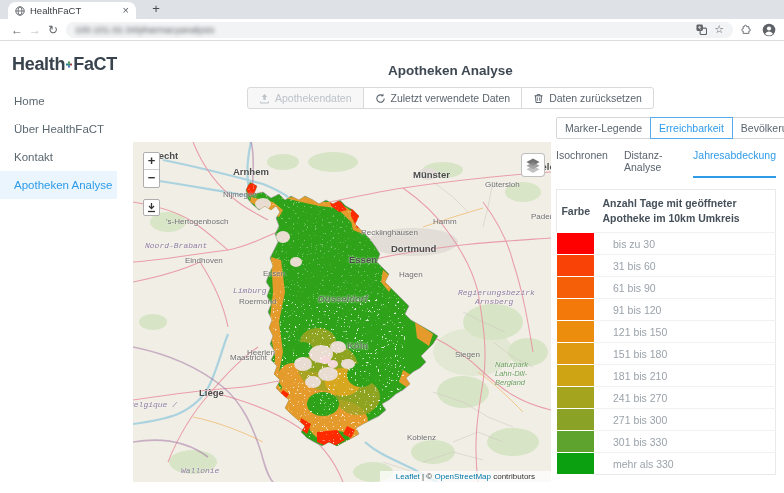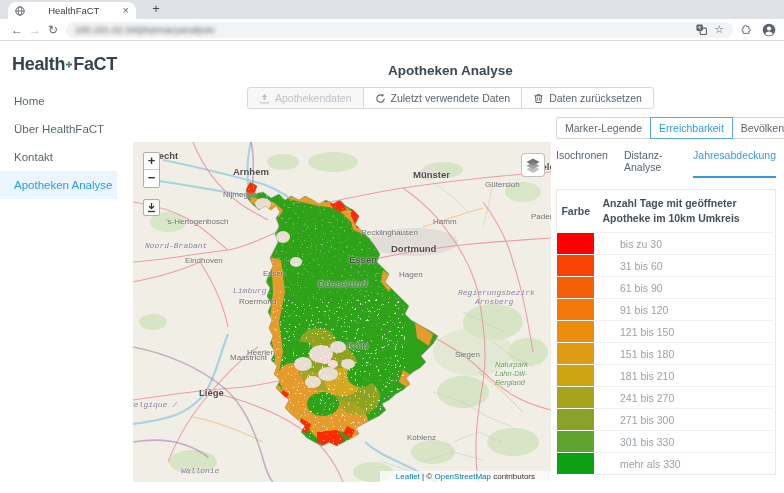--- a/index.html
+++ b/index.html
@@ -4,21 +4,21 @@
 <style>
   * { box-sizing: border-box; margin: 0; padding: 0; }
   html,body { width:784px; height:493px; overflow:hidden; background:#fff;
     font-family:"Liberation Sans", sans-serif; }
 
   
   .tabstrip { position:relative; height:19px; background:#dee1e6; }
   .tab { position:absolute; left:8px; top:2px; width:128px; height:17px;
     background:#fff; border-radius:8px 8px 0 0; display:flex; align-items:center;
     padding:0 7px; gap:5px; }
-  .tab-title { flex:1; font-size:9.5px; color:#3c4043; white-space:nowrap; overflow:hidden;text-align:center; }
+  .tab-title { flex:1; font-size:9.5px; color:#3c4043; white-space:nowrap; overflow:hidden; }
   .tab-close { font-size:11px; color:#5f6368; line-height:1; cursor:pointer; }
   .newtab { position:absolute; left:148px; top:1px; font-size:13px; color:#454a4f;
     width:16px; height:16px; text-align:center; line-height:16px; cursor:pointer; }
   .toolbar { height:22px; background:#fff; display:flex; align-items:center;
     padding:0 8px; border-bottom:1px solid #dadce0; }
   .navbtn { width:18px; font-size:12px; color:#5f6368; text-align:center; cursor:pointer; }
   .navbtn.disabled { color:#bdc1c6; }
   .omnibox { flex:1; height:16px; background:#f1f3f4; border-radius:8px; margin:0 8px 0 4px;
     display:flex; align-items:center; padding:0 9px; gap:7px; }
   .urltext { flex:1; font-size:9.5px; color:#33373b; filter:blur(2.2px); opacity:.85;
@@ -85,21 +85,21 @@
   .subtabs { display:flex; gap:16px; margin-top:10px; }
   .subtab { font-size:10.5px; color:#5a646e; padding-bottom:5px; cursor:pointer; }
   .subtab.active { color:#2f9be8; border-bottom:2px solid #2f9be8; }
 
   table.legend { margin-top:11px; width:220px; border-collapse:collapse;
     border:1px solid #e9e9e9; }
   table.legend th { font-size:10.5px; font-weight:bold; color:#46505a; text-align:left;
     padding:6px 8px; line-height:1.45; background:#fff; }
   table.legend th.c1 { text-align:center; width:38px; padding:6px 2px; }
   table.legend td.sw { width:38px; height:22px; padding:0; border:1px solid #fff; }
-  table.legend td.lb { font-size:10.5px; color:#9aa2aa; padding:0 25px; height:22px;
+  table.legend td.lb { font-size:10.5px; color:#9aa2aa; padding:0 18px; height:22px;
     border-top:1px solid #f1f1f1; }
 </style>
 </head>
 <body>
 
 <div class="tabstrip">
   <div class="tab">
     <svg width="10" height="10" viewBox="0 0 12 12">
         <circle cx="6" cy="6" r="5" fill="none" stroke="#5f6368" stroke-width="1.2"></circle>
         <ellipse cx="6" cy="6" rx="2.3" ry="5" fill="none" stroke="#5f6368" stroke-width="1"></ellipse>
@@ -345,21 +345,21 @@
         <span class="map-label " style="left: 352px; top: 38px;">Gütersloh</span>
         <span class="map-label lg" style="left: 399px; top: 19px;">Bielefeld</span>
         <span class="map-label " style="left: 398px; top: 70px;">Paderborn</span>
         <span class="map-label " style="left: 300px; top: 75px;">Hamm</span>
         <span class="map-label " style="left: 228px; top: 86px;">Recklinghausen</span>
         <span class="map-label lg" style="left: 258px; top: 101px;">Dortmund</span>
         <span class="map-label lg" style="left: 216px; top: 112px;">Essen</span>
         <span class="map-label " style="left: 266px; top: 128px;">Hagen</span>
         <span class="map-label it" style="left: 325px; top: 146px;">Regierungsbezirk</span>
         <span class="map-label it" style="left: 342px; top: 155px;">Arnsberg</span>
-        <span class="map-label lg dim" style="left: 185px; top: 136px;">Düsseldorf</span>
+        <span class="map-label lg dim" style="left: 185px; top: 151px; font-style: italic;">Düsseldorf</span>
         <span class="map-label lg dim" style="left: 214px; top: 198px;">Köln</span>
         <span class="map-label " style="left: 322px; top: 208px;">Siegen</span>
         <span class="map-label grn" style="left: 362px; top: 218px;">Naturpark</span>
         <span class="map-label grn" style="left: 362px; top: 227px;">Lahn-Dill-</span>
         <span class="map-label grn" style="left: 362px; top: 236px;">Bergland</span>
         <span class="map-label " style="left: 274px; top: 291px;">Koblenz</span>
       </div>
 
     <div class="zoomctl">
       <div>+</div>

